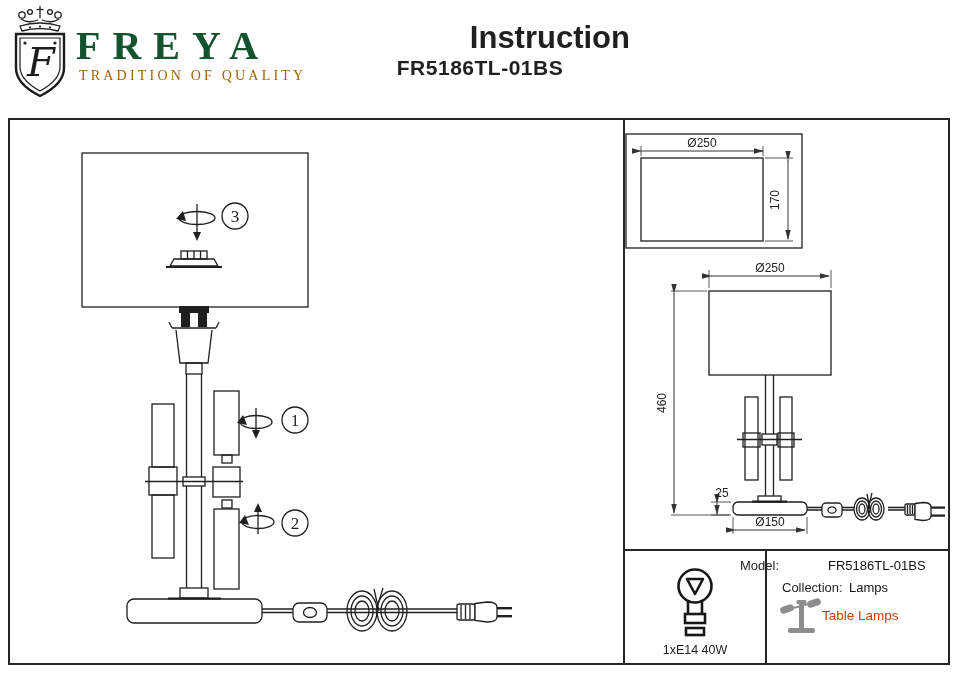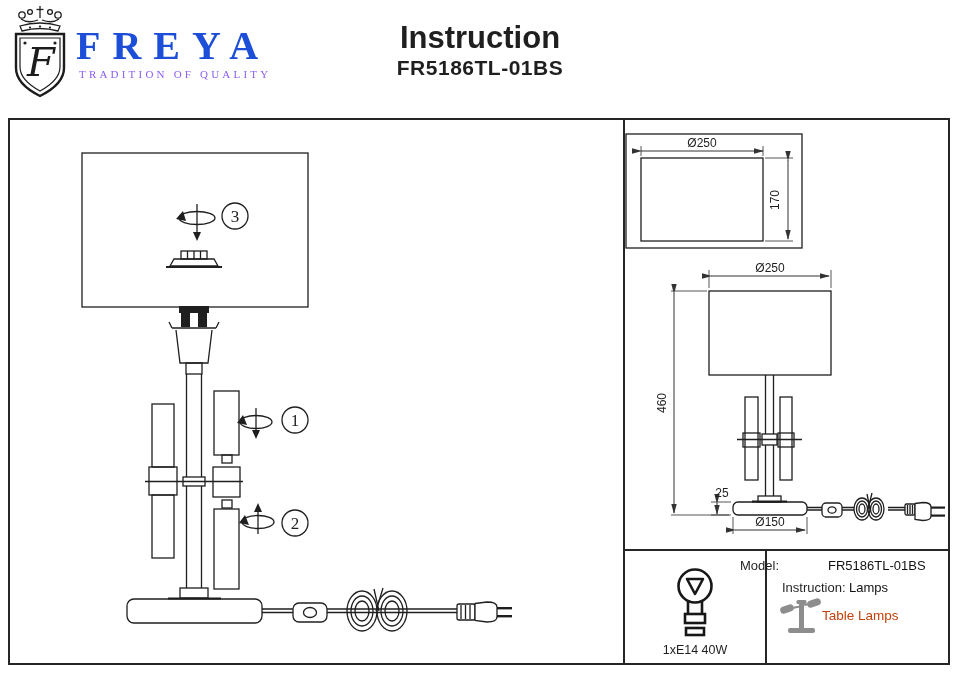--- a/index.html
+++ b/index.html
@@ -1,24 +1,24 @@
 <!DOCTYPE html>
 <html><head>
 <meta charset="utf-8">
 <style>
   html,body{margin:0;padding:0;background:#ffffff;}
   .page{position:relative;width:960px;height:673px;background:#fff;overflow:hidden;
         font-family:"Liberation Sans",sans-serif;color:#1f1f1f;}
   .abs{position:absolute;}
   
   .brand{left:76px;top:22px;font-family:"Liberation Serif",serif;font-weight:700;
-         font-size:40px;letter-spacing:12px;color:#1d4ed8;white-space:nowrap;}
-  .tagline{left:79px;top:68px;font-family:"Liberation Serif",serif;font-size:11px;
-           letter-spacing:3.2px;color:#8b5cf6;white-space:nowrap;}
-  .title{left:330px;top:20px;width:300px;text-align:center;font-weight:700;font-size:31px;}
+         font-size:40px;letter-spacing:12px;color:#14532d;white-space:nowrap;}
+  .tagline{left:79px;top:68px;font-family:"Liberation Serif",serif;font-size:14px;
+           letter-spacing:3.2px;color:#a16207;white-space:nowrap;}
+  .title{left:330px;top:20px;width:300px;text-align:right;font-weight:700;font-size:31px;}
   .title-model{left:330px;top:56px;width:300px;text-align:center;font-weight:700;font-size:21px;letter-spacing:.5px;}
   
   .frame{left:8px;top:118px;width:942px;height:547px;border:2px solid #262626;box-sizing:border-box;}
   .div-v{left:623px;top:118px;width:2px;height:547px;background:#262626;}
   .div-h{left:623px;top:549px;width:327px;height:2px;background:#262626;}
   .div-v2{left:765px;top:549px;width:2px;height:116px;background:#262626;}
   
   svg{display:block;}
   .ln{stroke:#1f1f1f;fill:none;stroke-width:1.3px;}
   .lnw{stroke:#1f1f1f;fill:#fff;stroke-width:1.3px;}
@@ -266,21 +266,21 @@
       <path d="M62,29 L78,29 L70,44 Z" class="blb" stroke-width="2.2" stroke-linejoin="round"></path>
       <path d="M63,50 V64 M77,50 V64" class="blb" stroke-width="2.2"></path>
       <rect x="60" y="64" width="20" height="9" class="blb" stroke-width="2.2"></rect>
       <rect x="61" y="78" width="18" height="7" class="blb" stroke-width="2.2"></rect>
     </g>
     <text x="70" y="104" text-anchor="middle" class="dt" style="font-size:12.5px">1xE14 40W</text>
   </svg>
 
   <span class="abs spec-label" style="left:740px;top:558px">Model:</span>
   <span class="abs spec-value" style="left:828px;top:558px">FR5186TL-01BS</span>
-  <span class="abs spec-label" style="left:782px;top:580px">Instruction:</span>
+  <span class="abs spec-label" style="left:782px;top:580px">Collection:</span>
   <span class="abs spec-value" style="left:849px;top:580px">Lamps</span>
 
   <svg class="abs" style="left:779px;top:597px" width="46" height="42" viewBox="0 0 46 42">
     <g fill="#8d8d8d">
       <rect x="17.5" y="3" width="10" height="4" rx="1.5"></rect>
       <rect x="20" y="6" width="5" height="26"></rect>
       <rect x="9" y="31" width="27" height="5" rx="2"></rect>
       <g transform="rotate(-18 8 12)">
         <rect x="1" y="8.5" width="14" height="7" rx="3.5"></rect>
       </g>

